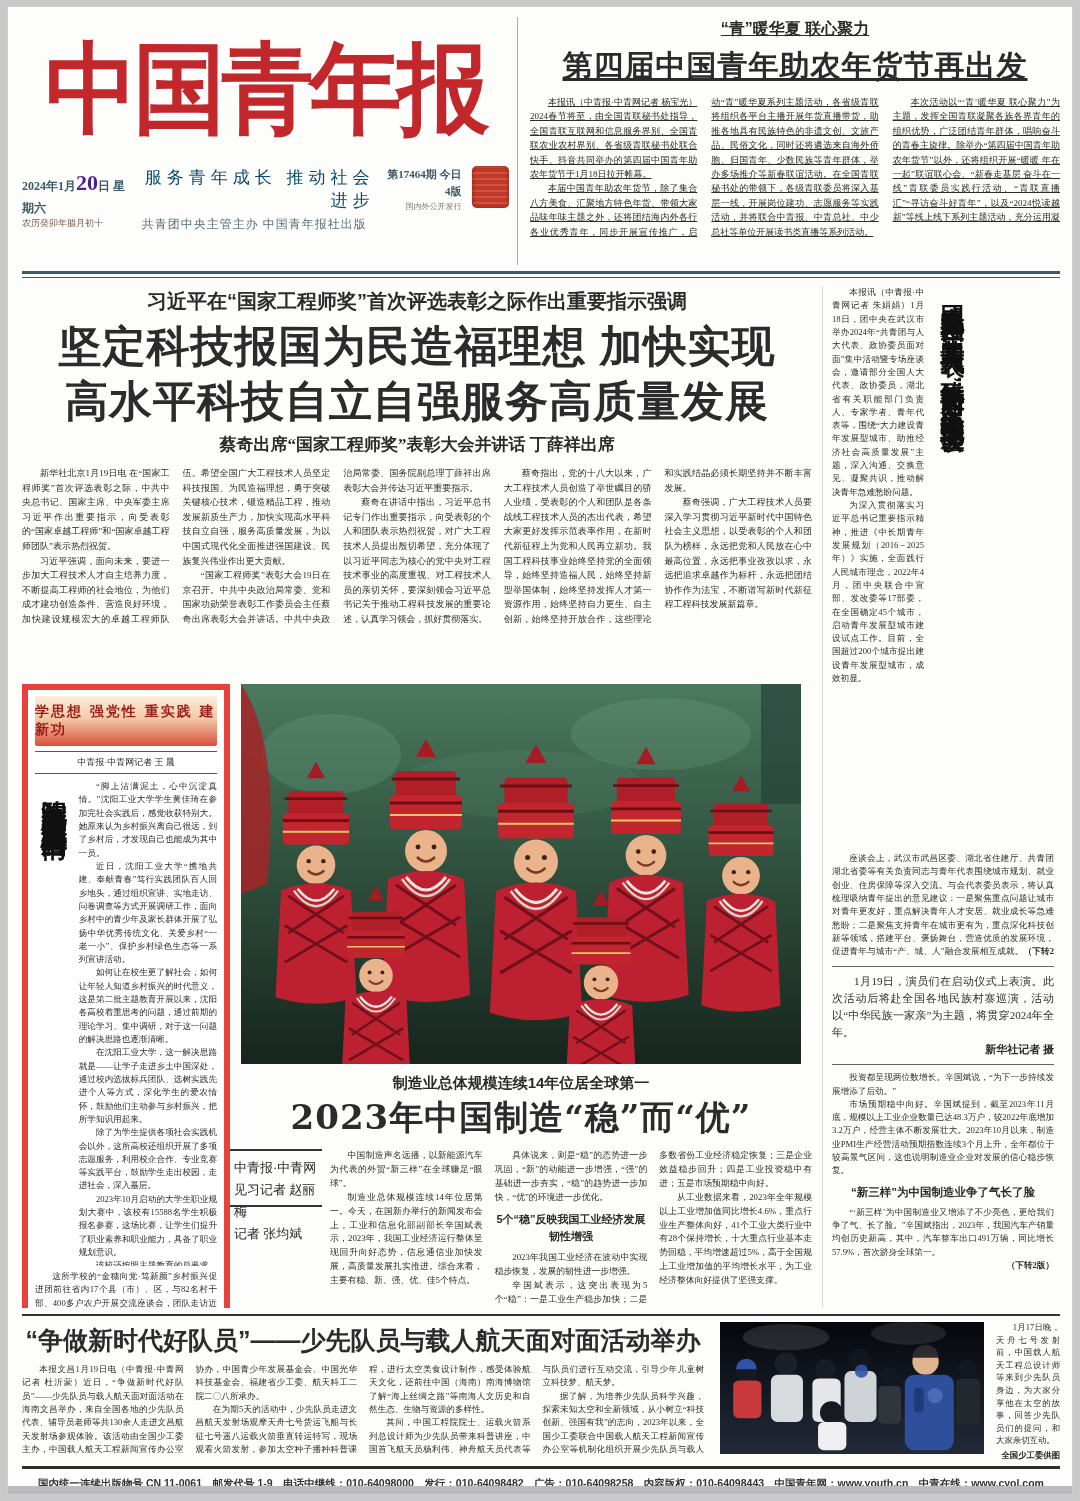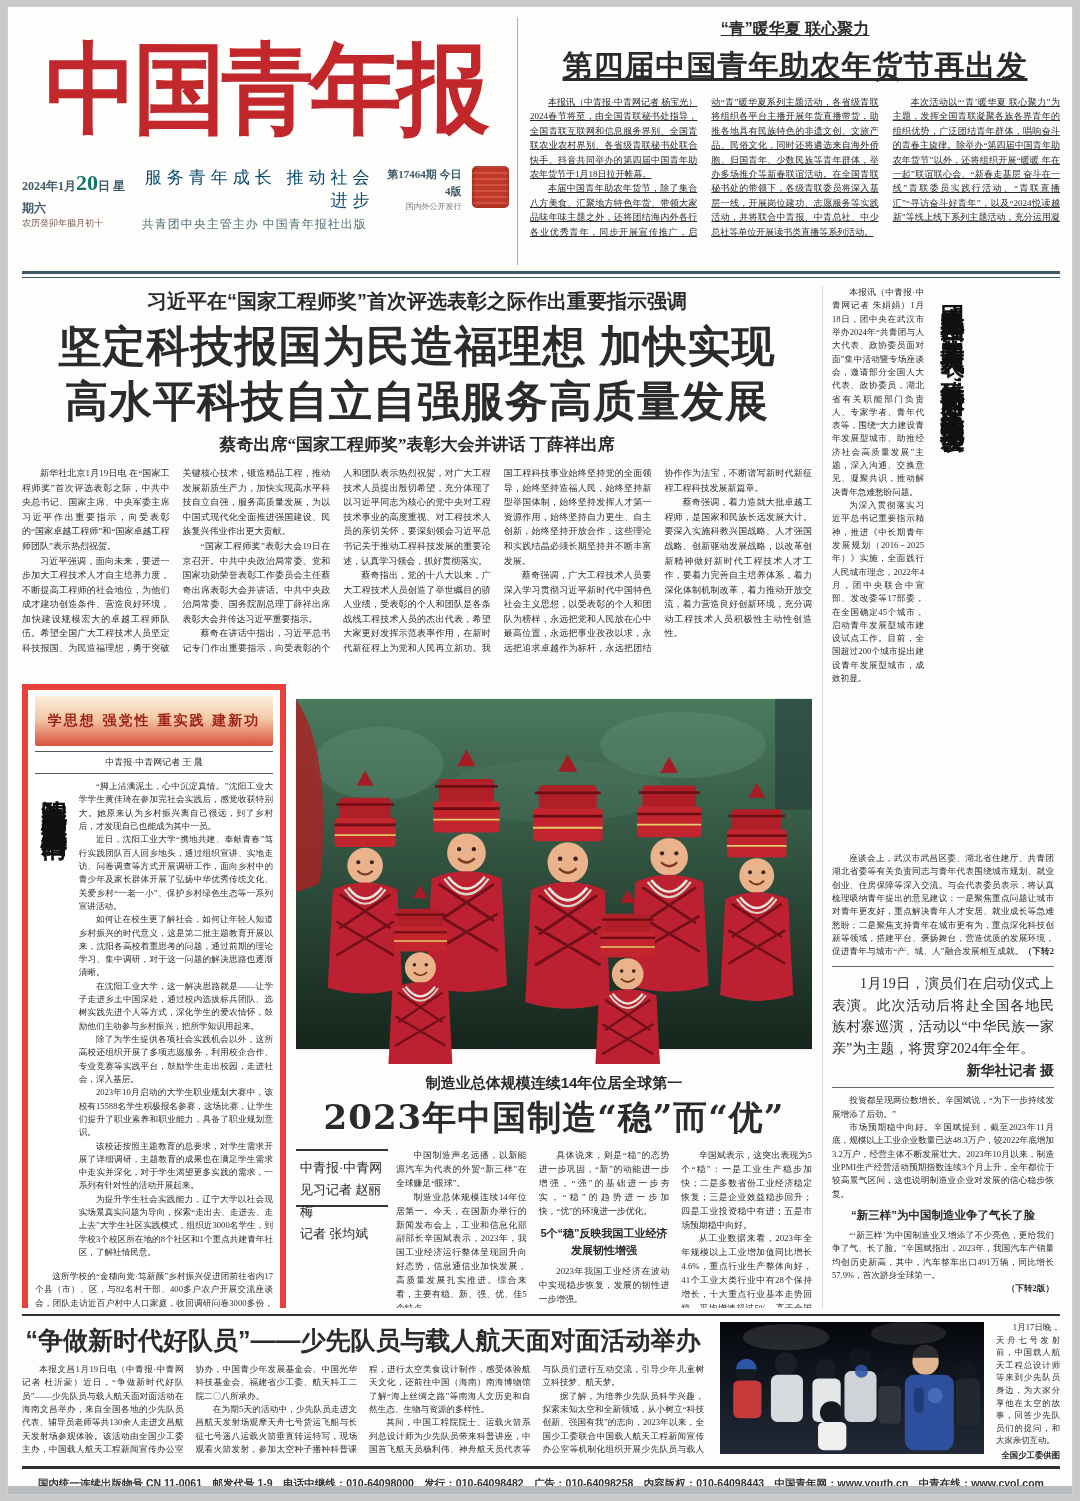--- a/index.html
+++ b/index.html
@@ -6,21 +6,21 @@
   body{font-family:"Liberation Serif","DejaVu Serif",serif;color:#2b2b2b;}
   .page{width:1066px;height:1489px;margin:6px auto;background:#fdfdfc;border:1px solid #cfcfcf;
         box-sizing:border-box;padding:10px 12px 0 14px;overflow:hidden;position:relative;}
   
   .header-row{display:flex;height:248px;}
   .masthead{width:496px;border-right:1px solid #9fb0b6;box-sizing:border-box;padding-right:8px;display:flex;flex-direction:column;}
   .paper-title{font-size:92px;line-height:1.55;font-weight:900;color:#c2272b;letter-spacing:-4px;
                text-align:center;font-family:"DejaVu Serif","Liberation Serif",serif;transform:scaleY(1.08);}
   .dateline{display:flex;align-items:flex-start;justify-content:space-between;margin-top:6px;}
   .date-left{font-size:12px;font-weight:bold;color:#3d5a66;line-height:1.5;}
-  .date-left .big-day{font-size:22px;color:#0f766e;font-weight:900;}
+  .date-left .big-day{font-size:22px;color:#4c1d95;font-weight:900;}
   .lunar{font-size:9px;color:#7b5a52;font-weight:normal;}
   .slogan-box{text-align:center;}
   .slogan-main{font-size:17px;font-weight:400;letter-spacing:5px;color:#0c4a6e;font-family:"Liberation Sans",sans-serif;text-align:right;}
   .slogan-sub{font-size:12px;color:#55707a;margin-top:4px;letter-spacing:1px;}
   .issue-box{text-align:right;font-size:11px;font-weight:bold;color:#3d5a66;display:flex;align-items:flex-start;gap:11px;margin-left:8px;}
   .issue-text{line-height:1.6;}
   .issue-note{font-size:8px;font-weight:normal;color:#777;}
   .seal{width:42px;height:42px;border-radius:5px;background:
         repeating-linear-gradient(0deg,#c03a2b 0 4px,#d2543f 4px 6px);
         box-shadow:inset 0 0 4px #8e1f14;}
@@ -37,50 +37,50 @@
   
   .main-grid{display:flex;height:1022px;overflow:hidden;}
   .main-left{width:800px;box-sizing:border-box;padding-right:10px;}
   .lead-kicker{text-align:center;font-size:20px;font-weight:bold;font-family:"Liberation Sans",sans-serif;margin-top:2px;}
   .lead-h1{text-align:center;font-size:43px;font-weight:900;font-family:"Liberation Sans",sans-serif;
            line-height:1.28;letter-spacing:1px;margin:4px 0;}
   .lead-sub{text-align:center;font-size:17px;font-weight:bold;margin:4px 0 10px;}
   .lead-body{column-count:5;column-gap:13px;height:208px;overflow:hidden;font-size:9px;line-height:1.62;text-align:justify;}
   
   .mid-row{display:flex;margin-top:10px;height:650px;}
-  .red-box{width:264px;border:6px solid #e8403a;box-sizing:border-box;padding:6px 7px;overflow:hidden;background:#fff;}
+  .red-box{width:208px;border:6px solid #e8403a;box-sizing:border-box;padding:6px 7px;overflow:hidden;background:#fff;}
   .theme-banner{height:50px;border-radius:2px;background:linear-gradient(180deg,#fbeedd 0%,#f3c9a8 45%,#d9503c 100%);
                 display:flex;align-items:center;justify-content:center;margin-bottom:5px;}
   .theme-banner span{font-size:14px;font-weight:900;color:#9c1f1a;letter-spacing:2px;font-family:"DejaVu Serif",serif;}
   .rb-byline{border-top:1px solid #555;border-bottom:1px solid #555;font-size:9px;padding:4px 2px;text-align:center;margin-bottom:6px;}
   .rb-flex{display:flex;height:486px;overflow:hidden;}
   .v-head-shenyang{writing-mode:vertical-rl;font-size:26px;font-weight:900;font-family:"Liberation Sans",sans-serif;
                    line-height:1.45;height:480px;letter-spacing:2px;color:#111;}
   .rb-body{flex:1;font-size:8.6px;line-height:1.55;text-align:justify;overflow:hidden;padding-left:6px;}
   .rb-last{font-size:8.6px;line-height:1.55;text-align:justify;margin-top:4px;overflow:hidden;height:78px;}
   
-  .center-col{flex:1;padding-left:10px;box-sizing:border-box;}
+  .center-col{flex:1;box-sizing:border-box;}
   .photo-main{width:100%;height:380px;display:block;}
   .mfg-kicker{text-align:center;font-size:15px;font-weight:bold;font-family:"Liberation Sans",sans-serif;margin-top:10px;}
   .mfg-headline{text-align:center;font-size:34px;font-weight:900;font-family:"DejaVu Serif",serif;letter-spacing:1px;margin:2px 0 8px;}
   .mfg-row{display:flex;height:176px;overflow:hidden;}
   .mfg-byline{width:92px;font-size:13px;border-top:2px solid #333;border-bottom:2px solid #333;
               padding:6px 4px;box-sizing:border-box;height:58px;line-height:1.7;}
   .mfg-cols{flex:1;column-count:3;column-gap:12px;font-size:8.8px;line-height:1.58;text-align:justify;padding-left:8px;}
   .mfg-subhead{font-weight:900;text-align:center;font-family:"Liberation Sans",sans-serif;font-size:11px;
                text-indent:0 !important;margin:6px 0 !important;}
   
   .right-rail{width:232px;border-left:1px solid #d8d8d8;box-sizing:border-box;padding-left:9px;}
   .rail-top{display:flex;height:560px;overflow:hidden;}
   .rail-lead{width:92px;font-size:8.6px;line-height:1.55;text-align:justify;overflow:hidden;}
   .v-head-league{writing-mode:vertical-rl;font-size:24px;font-weight:900;font-family:"Liberation Sans",sans-serif;
                  line-height:1.85;height:555px;letter-spacing:2px;margin-left:6px;color:#111;}
   .rail-cont{font-size:8.6px;line-height:1.55;text-align:justify;height:108px;overflow:hidden;margin-top:6px;}
   .rail-sep{border-top:1px solid #666;margin:6px 0;}
-  .rail-caption{font-size:14px;line-height:1.55;text-align:justify;}
+  .rail-caption{font-size:11px;line-height:1.55;text-align:justify;}
   .credit{text-align:right;font-weight:bold;text-indent:0 !important;}
   .rail-b{font-size:8.6px;line-height:1.55;text-align:justify;height:262px;overflow:hidden;}
   .rail-subhead{font-weight:900;text-align:center;font-family:"Liberation Sans",sans-serif;font-size:11.5px;
                 text-indent:0 !important;margin:6px 0 !important;line-height:1.4;}
   
   .bottom-rule{border-top:2px solid #333;margin:6px 0;}
   .bottom-row{display:flex;height:138px;overflow:hidden;}
   .bottom-story{width:692px;box-sizing:border-box;padding-right:10px;}
   .bs-headline{font-size:25px;font-weight:900;font-family:"Liberation Sans",sans-serif;text-align:center;
                letter-spacing:0;margin:2px 0 6px;}
@@ -143,21 +143,20 @@
           <div>高水平科技自立自强服务高质量发展</div>
         </div>
         <div class="lead-sub">蔡奇出席“国家工程师奖”表彰大会并讲话  丁薛祥出席</div>
         <div class="lead-body">
           <p>新华社北京1月19日电  在“国家工程师奖”首次评选表彰之际，中共中央总书记、国家主席、中央军委主席习近平作出重要指示，向受表彰的“国家卓越工程师”和“国家卓越工程师团队”表示热烈祝贺。</p>
           <p>习近平强调，面向未来，要进一步加大工程技术人才自主培养力度，不断提高工程师的社会地位，为他们成才建功创造条件、营造良好环境，加快建设规模宏大的卓越工程师队伍。希望全国广大工程技术人员坚定科技报国、为民造福理想，勇于突破关键核心技术，锻造精品工程，推动发展新质生产力，加快实现高水平科技自立自强，服务高质量发展，为以中国式现代化全面推进强国建设、民族复兴伟业作出更大贡献。</p>
           <p>“国家工程师奖”表彰大会19日在京召开。中共中央政治局常委、党和国家功勋荣誉表彰工作委员会主任蔡奇出席表彰大会并讲话。中共中央政治局常委、国务院副总理丁薛祥出席表彰大会并传达习近平重要指示。</p>
           <p>蔡奇在讲话中指出，习近平总书记专门作出重要指示，向受表彰的个人和团队表示热烈祝贺，对广大工程技术人员提出殷切希望，充分体现了以习近平同志为核心的党中央对工程技术事业的高度重视、对工程技术人员的亲切关怀，要深刻领会习近平总书记关于推动工程科技发展的重要论述，认真学习领会，抓好贯彻落实。</p>
           <p>蔡奇指出，党的十八大以来，广大工程技术人员创造了举世瞩目的骄人业绩，受表彰的个人和团队是各条战线工程技术人员的杰出代表，希望大家更好发挥示范表率作用，在新时代新征程上为党和人民再立新功。我国工程科技事业始终坚持党的全面领导，始终坚持造福人民，始终坚持新型举国体制，始终坚持发挥人才第一资源作用，始终坚持自力更生、自主创新，始终坚持开放合作，这些理论和实践结晶必须长期坚持并不断丰富发展。</p>
           <p>蔡奇强调，广大工程技术人员要深入学习贯彻习近平新时代中国特色社会主义思想，以受表彰的个人和团队为榜样，永远把党和人民放在心中最高位置，永远把事业孜孜以求，永远把追求卓越作为标杆，永远把团结协作作为法宝，不断谱写新时代新征程工程科技发展新篇章。</p>
-          <p>蔡奇强调，着力造就大批卓越工程师，是国家和民族长远发展大计。要深入实施科教兴国战略、人才强国战略、创新驱动发展战略，以改革创新精神做好新时代工程技术人才工作，要着力完善自主培养体系，着力深化体制机制改革，着力推动开放交流，着力营造良好创新环境，充分调动工程技术人员积极性主动性创造性。</p>
 
         </div>
       </div>
 
       <div class="mid-row">
 
         <div class="red-box body">
           <div class="theme-banner">
             <span>学思想 强党性 重实践 建新功</span>
           </div>

